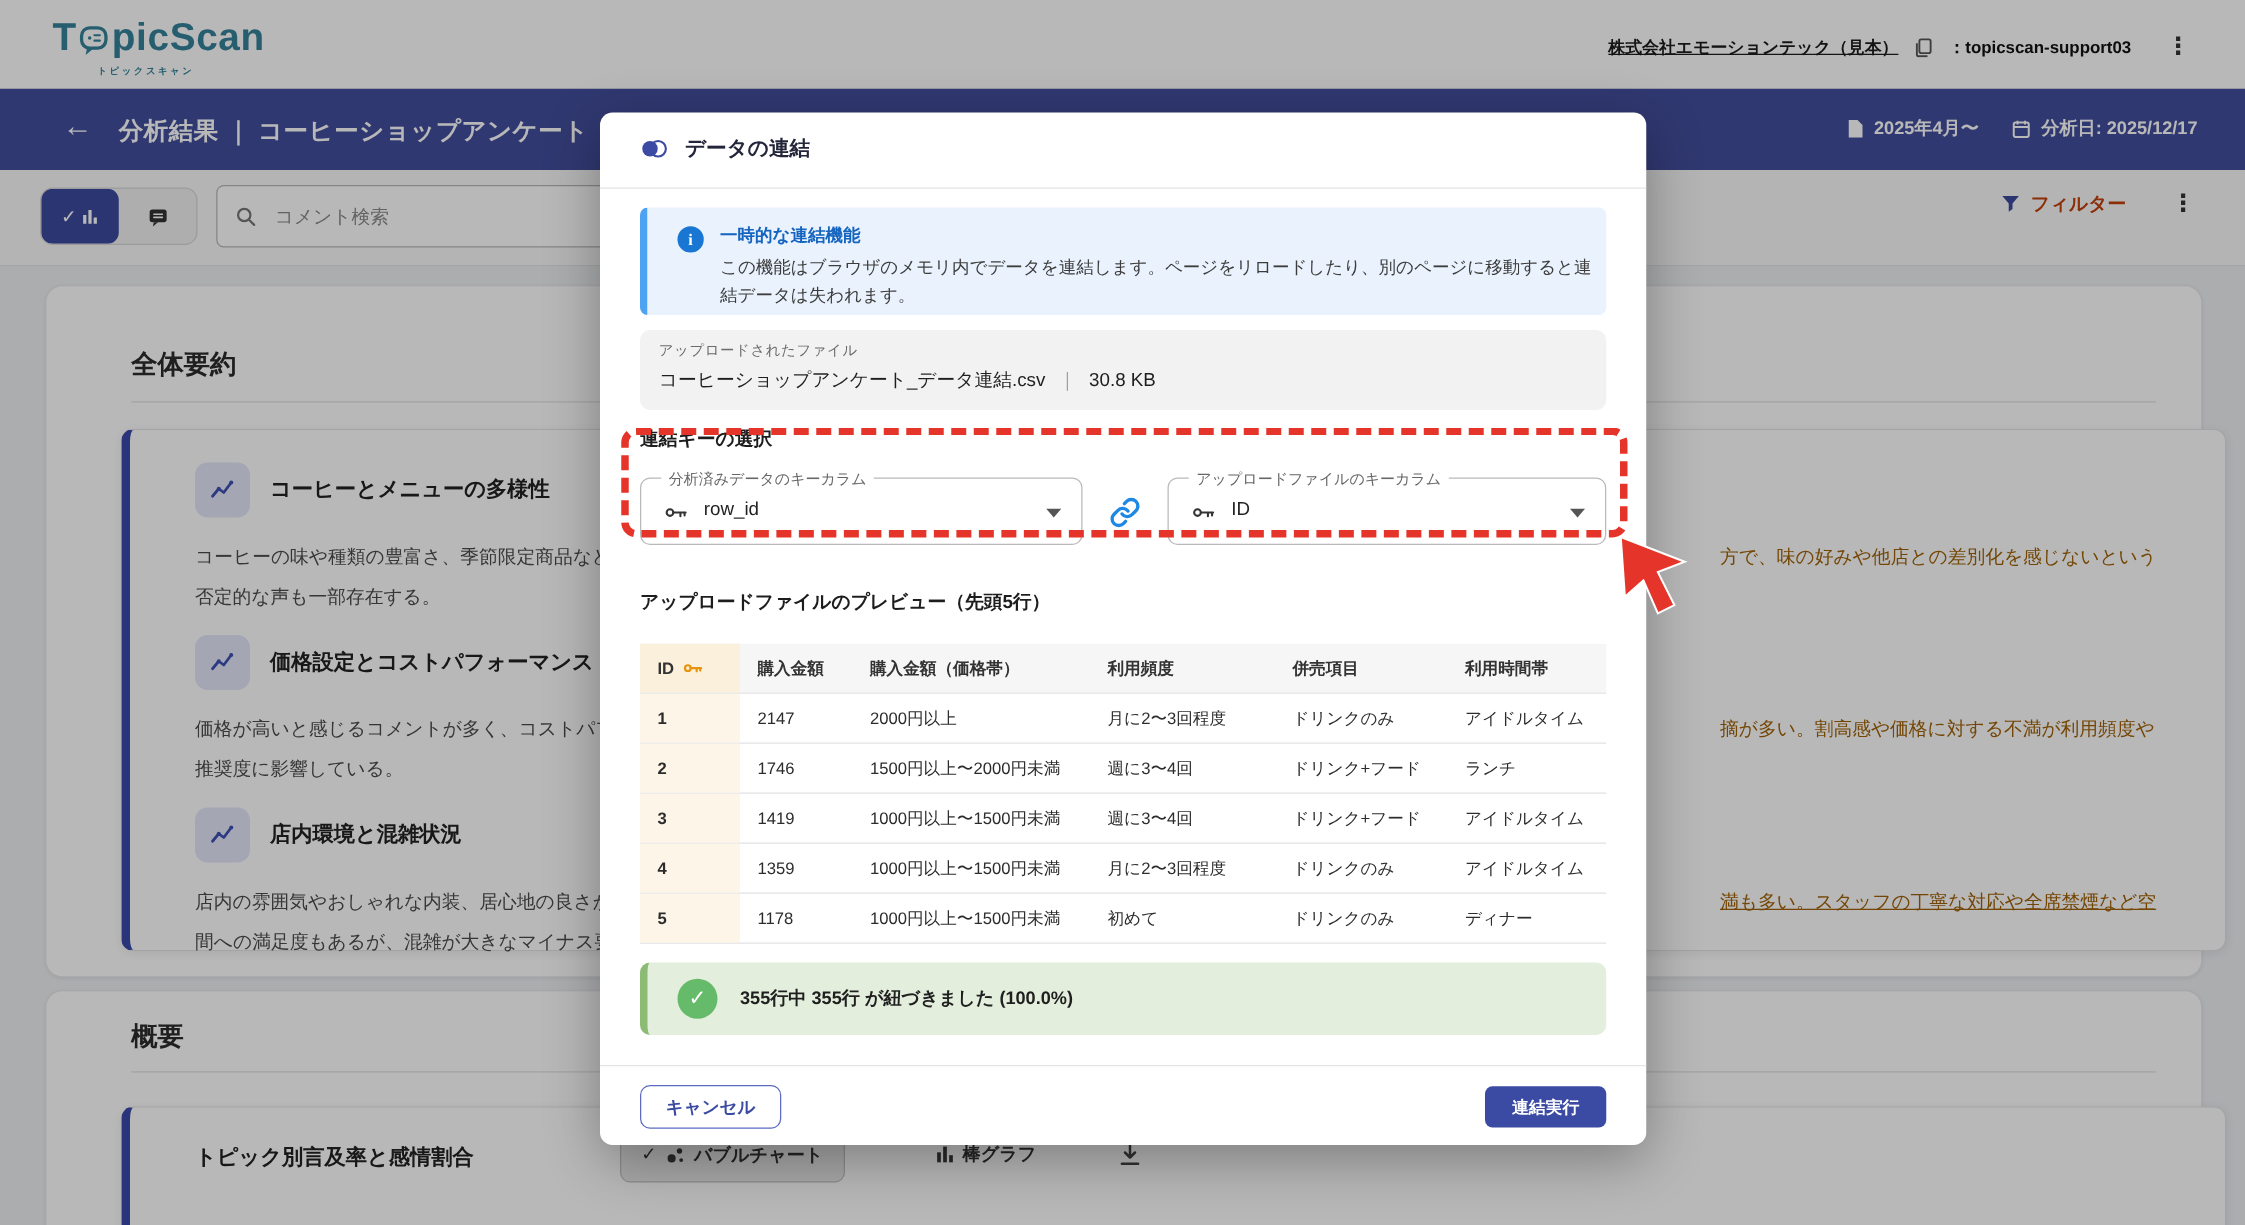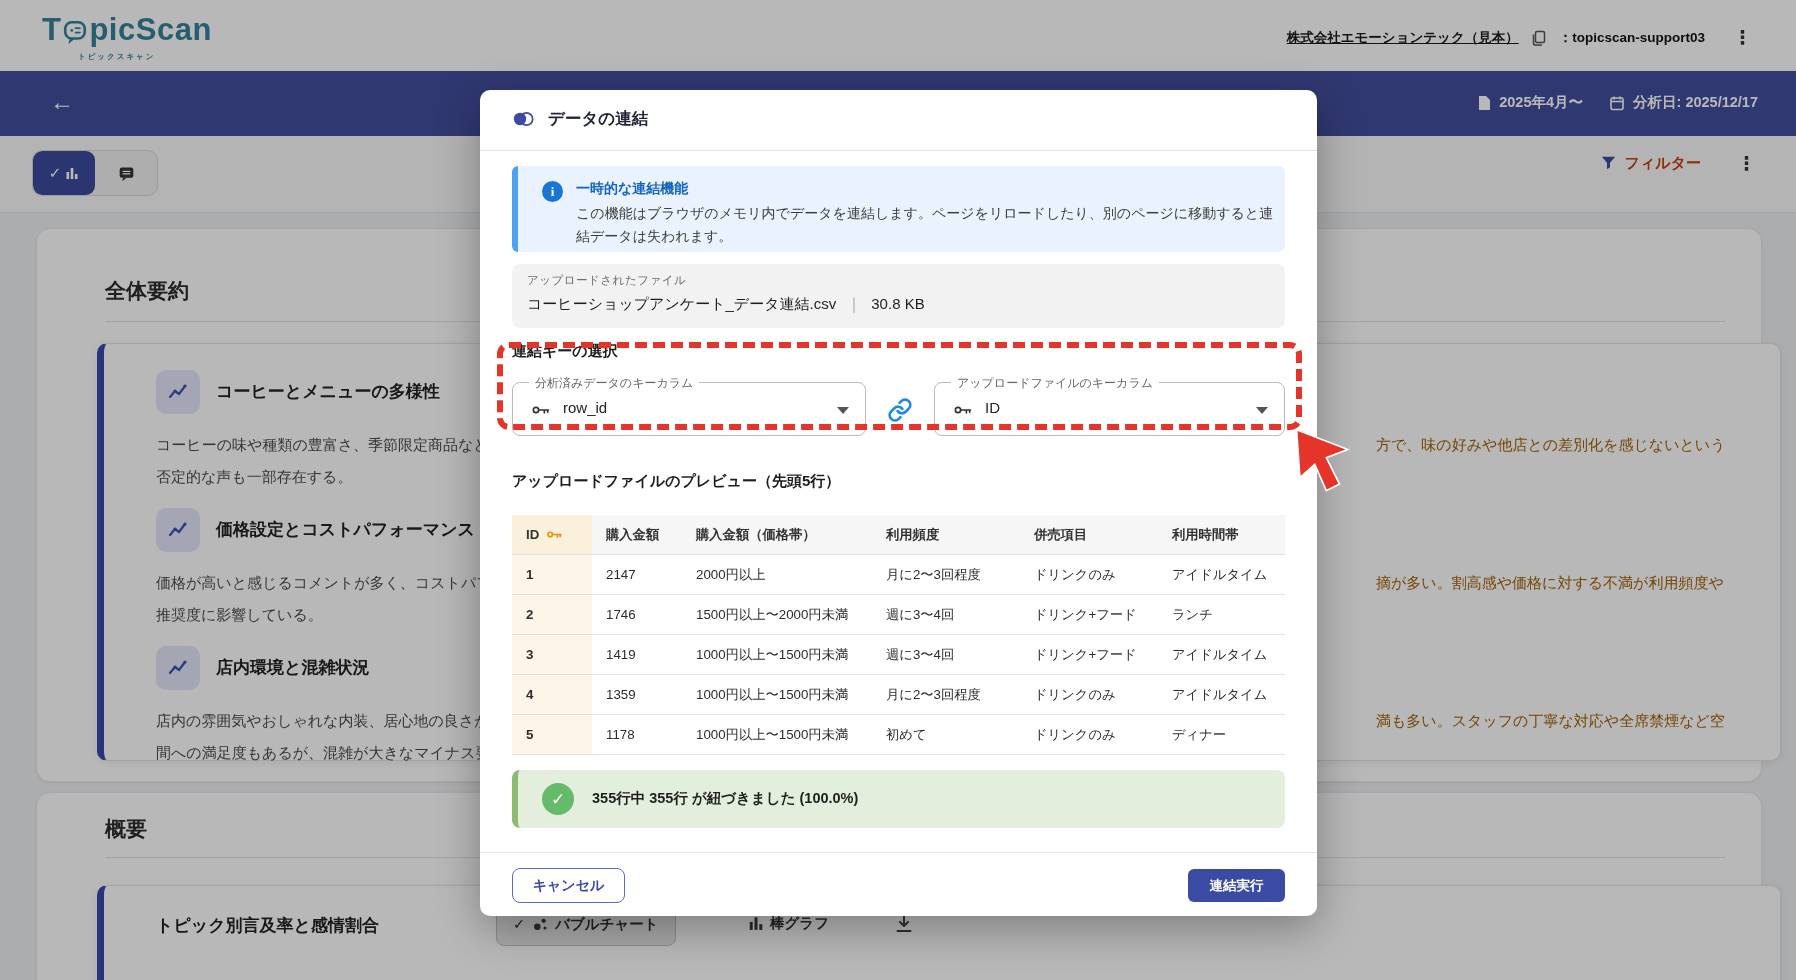--- a/index.html
+++ b/index.html
@@ -105,20 +105,21 @@
           <rect x="4.5" y="1.5" width="9" height="11" rx="1.5" fill="none" stroke="#555" stroke-width="1.5"></rect>
           <path d="M2.5 4.5 v9 a1.5 1.5 0 0 0 1.5 1.5 h7" fill="none" stroke="#555" stroke-width="1.5"></path>
         </svg>
       <span class="acct">：topicscan-support03</span>
       <span class="kebab" style="margin-left:16px;">⋮</span>
     </div>
   </div>
 
   <div class="navbar">
     <span class="back">←</span>
+    <div class="nav-title">分析結果 ｜ コーヒーショップアンケート</div>
     <div class="nav-right">
       <span class="nav-chip">
         <svg width="14" height="16" viewBox="0 0 14 16">
             <path d="M2 1 h7 l4 4 v10 H2 Z" fill="#fff"></path>
           </svg>
         <span>2025年4月〜</span>
       </span>
       <span class="nav-chip">
         <svg width="16" height="16" viewBox="0 0 16 16">
             <rect x="2" y="3" width="12" height="11.5" rx="1.5" fill="none" stroke="#fff" stroke-width="1.6"></rect>
@@ -139,20 +140,27 @@
             <rect x="9.9" y="8" width="2.6" height="5" fill="#fff"></rect>
           </svg>
       </div>
       <div class="seg">
         <svg width="17" height="17" viewBox="0 0 20 20">
             <rect x="2" y="3" width="16" height="12" rx="2.5" fill="#333"></rect>
             <path d="M6 15 L5 19 L10 15 Z" fill="#333"></path>
             <path d="M6 7.5 h8 M6 10.5 h8" stroke="#fff" stroke-width="1.5" stroke-linecap="round"></path>
           </svg>
       </div>
+    </div>
+    <div class="searchbox">
+      <svg width="19" height="19" viewBox="0 0 18 18">
+          <circle cx="7.5" cy="7.5" r="5" fill="none" stroke="#777" stroke-width="1.8"></circle>
+          <path d="M11.3 11.3 L15.5 15.5" stroke="#777" stroke-width="1.8" stroke-linecap="round"></path>
+        </svg>
+      <input type="text" placeholder="コメント検索" style="">
     </div>
     <div class="toolbar-right">
       <div class="filter-btn">
         <svg width="17" height="17" viewBox="0 0 18 18">
             <path d="M2 3 h14 l-5.4 6.3 v4.7 l-3.2 2.2 v-6.9 Z" fill="#3b4a9f"></path>
           </svg>
         <span>フィルター</span>
       </div>
       <span class="kebab">⋮</span>
     </div>
@@ -194,21 +202,21 @@
       <div class="topic" style="top:302px;height:130px;">
         <div class="tchip">
             <svg width="24" height="24" viewBox="0 0 24 24">
               <path d="M4 17 l5-6 4 3 6-8" fill="none" stroke="#3f51b5" stroke-width="2.2" stroke-linecap="round" stroke-linejoin="round"></path>
               <circle cx="19" cy="6" r="1.6" fill="#3f51b5"></circle>
               <circle cx="9" cy="11" r="1.6" fill="#3f51b5"></circle>
             </svg>
           </div>
         <div class="ttitle">店内環境と混雑状況</div>
         <div class="tbody nowrap" style="top:66px;">店内の雰囲気やおしゃれな内装、居心地の良さが高く評</div>
-        <div class="tbody-r nowrap" style="top:66px;">満も多い。スタッフの丁寧な対応や全席禁煙など空</div>
+        <div class="tbody-r nowrap" style="top:66px;text-decoration:underline;">満も多い。スタッフの丁寧な対応や全席禁煙など空</div>
         <div class="tbody nowrap" style="top:98px;">間への満足度もあるが、混雑が大きなマイナス要素とな</div>
       </div>
     </div>
   </div>
 
   <div class="card" style="left:36px;top:792px;width:1724px;height:400px;">
     <div class="section-h" style="top:22px;">概要</div>
     <div class="divider" style="top:64px;"></div>
     <div class="inner-card" style="top:92px;height:280px;">
       <div class="abs" style="left:52px;top:28px;font-size:17px;font-weight:700;color:#222;">トピック別言及率と感情割合</div>

